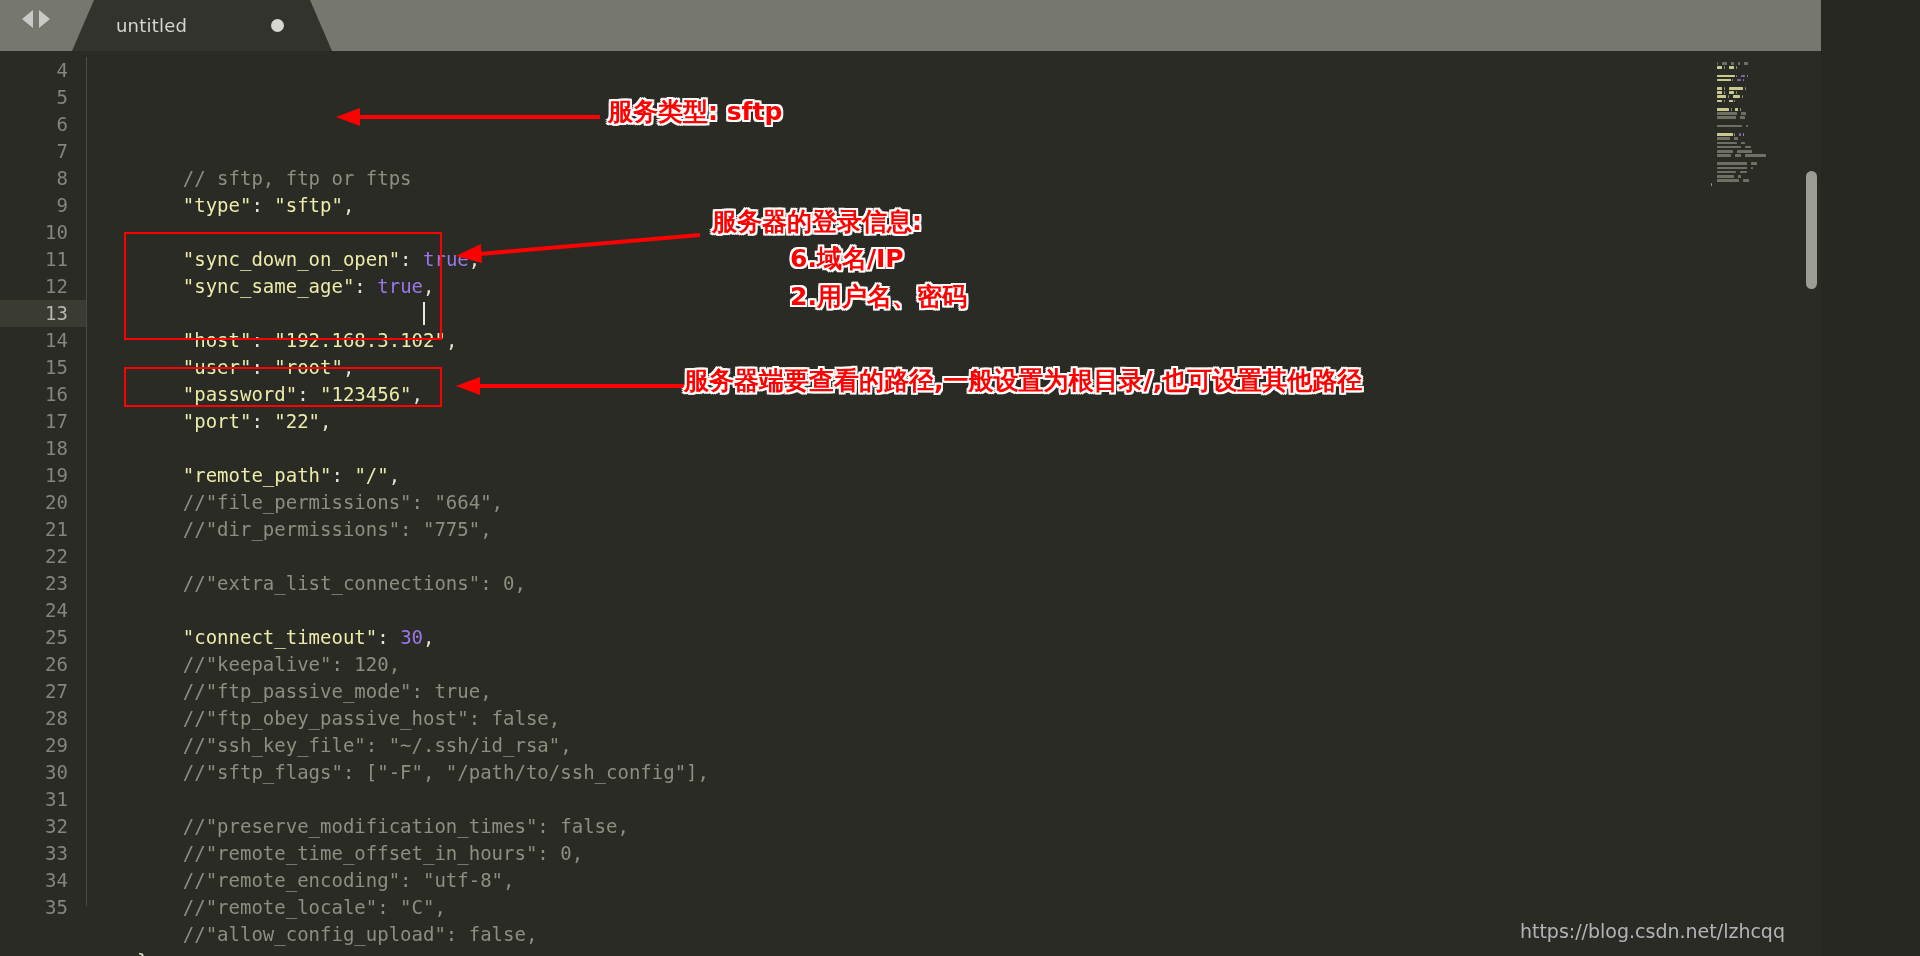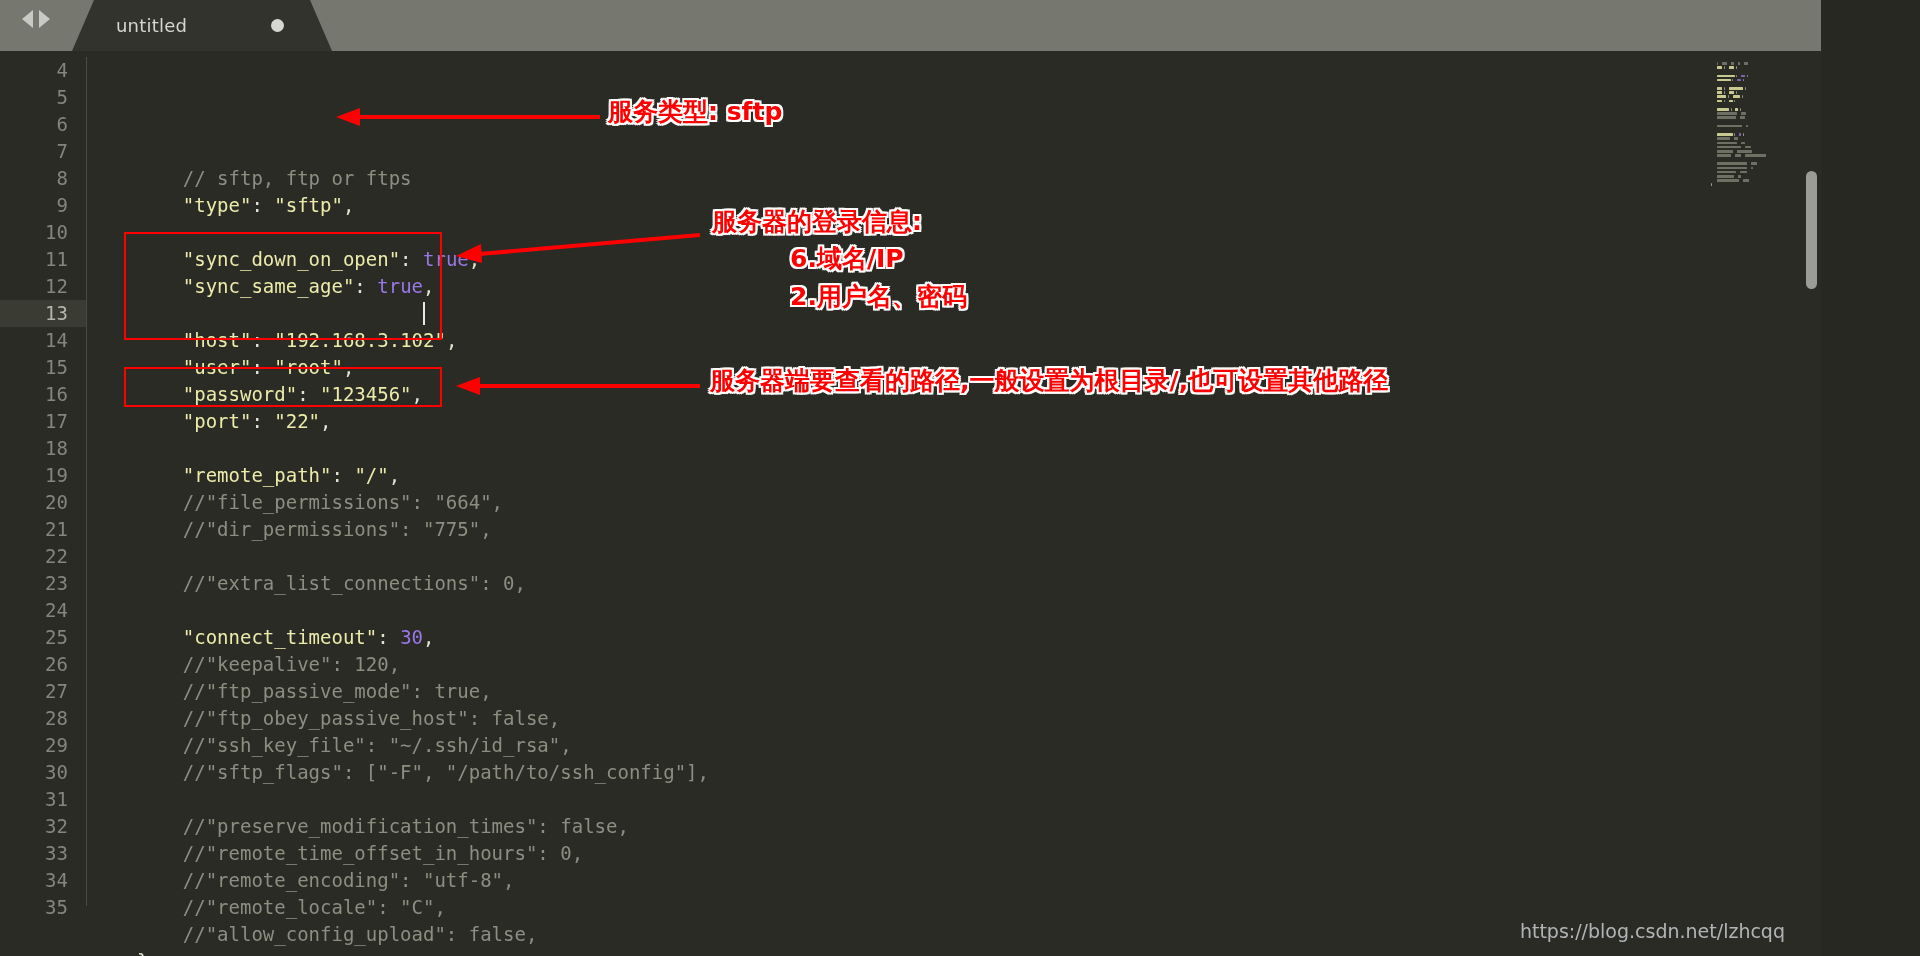--- a/index.html
+++ b/index.html
@@ -515,18 +515,18 @@
 
     <div class="anno-box" style="left:124px; top:232px; width:318px; height:108px;"></div>
     <div class="anno-box" style="left:124px; top:367px; width:318px; height:40px;"></div>
 
     <span class="anno-text" style="left:608px; top:96px;">服务类型: sftp</span>
 
     <span class="anno-text" style="left:712px; top:206px;">服务器的登录信息:</span>
     <span class="anno-text" style="left:790px; top:243px;">6.域名/IP</span>
     <span class="anno-text" style="left:790px; top:281px;">2.用户名、密码</span>
 
-    <span class="anno-text" style="left:710px; top:365px;">服务器端要查看的路径,一般设置为根目录/,也可设置其他路径</span>
+    <span class="anno-text" style="left:684px; top:365px;">服务器端要查看的路径,一般设置为根目录/,也可设置其他路径</span>
   </div>
 
   <span id="watermark">https://blog.csdn.net/lzhcqq</span>
 
 </div>
 
 </body></html>

